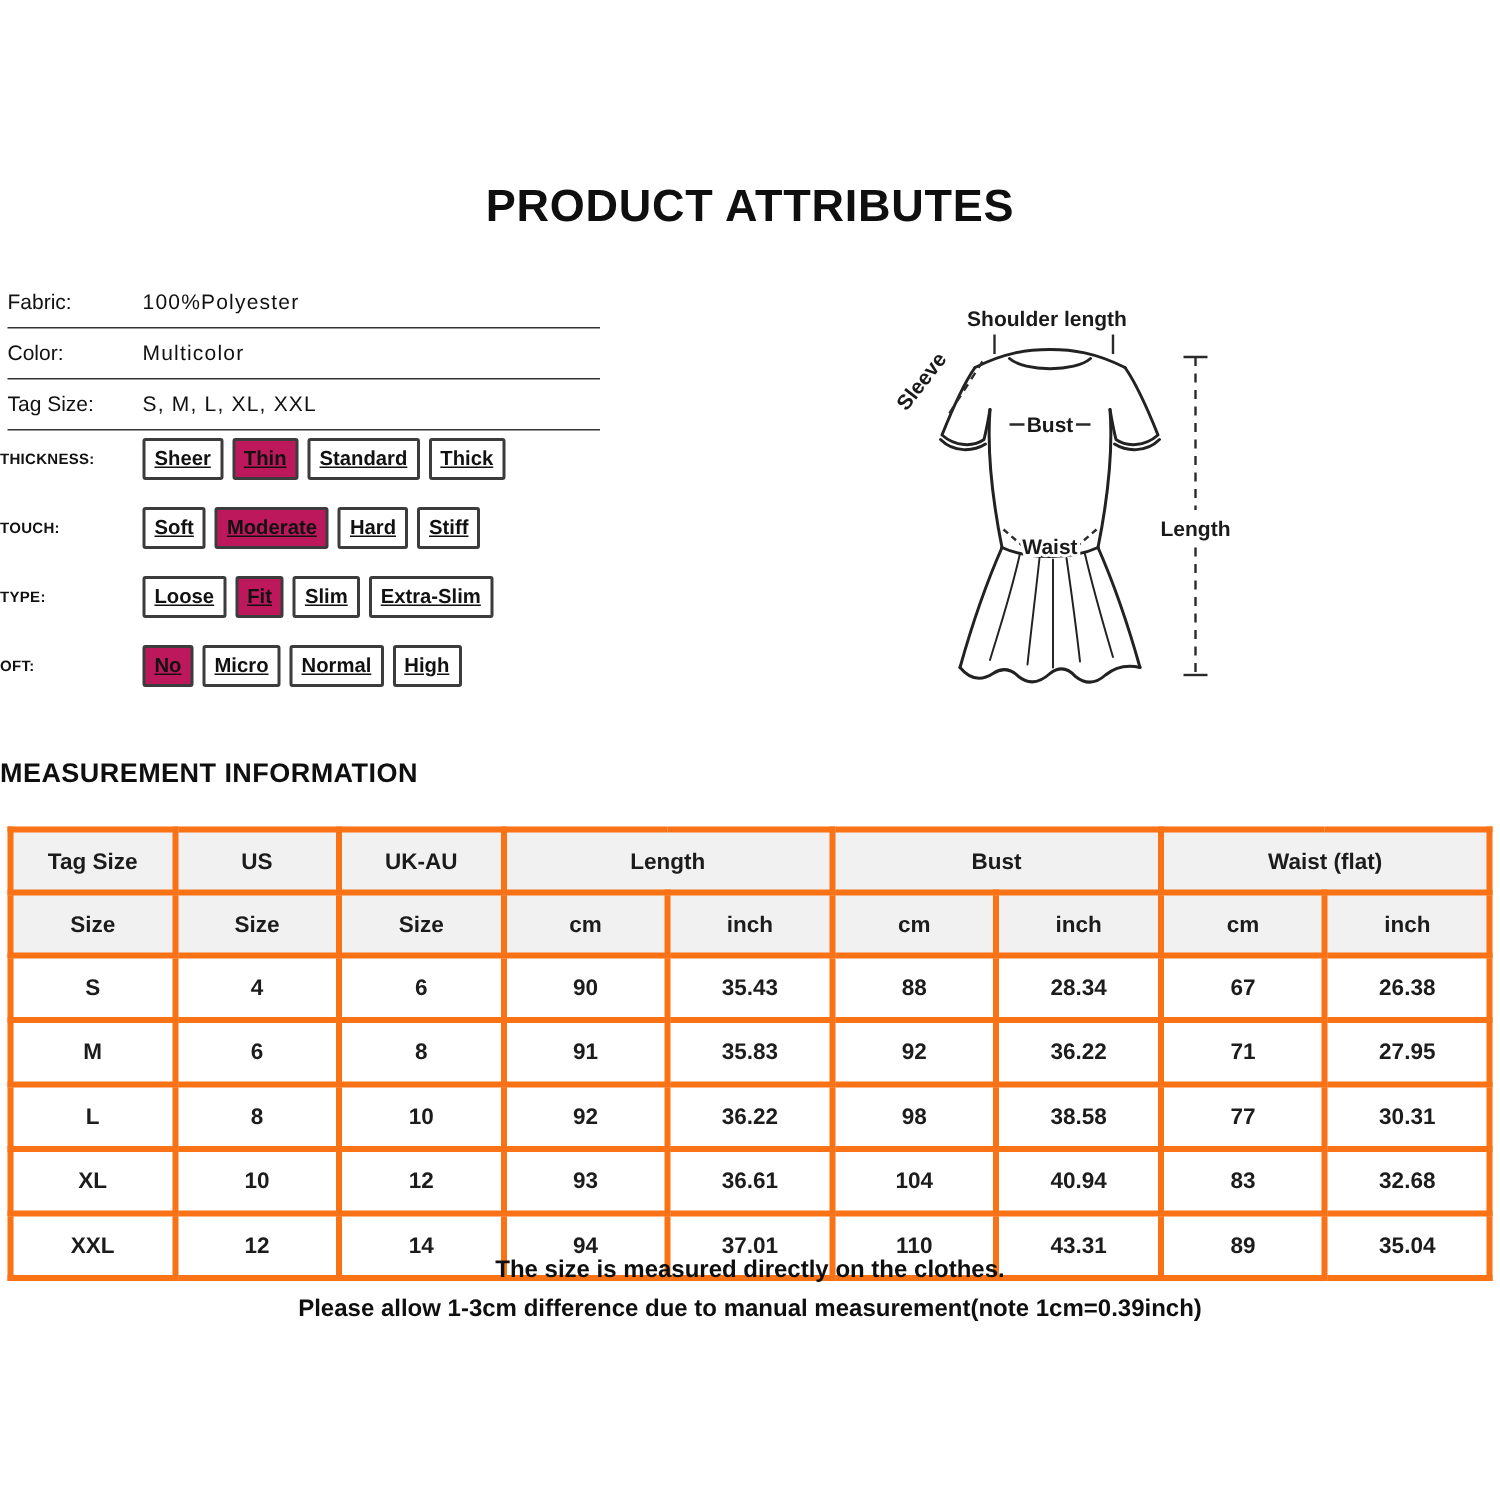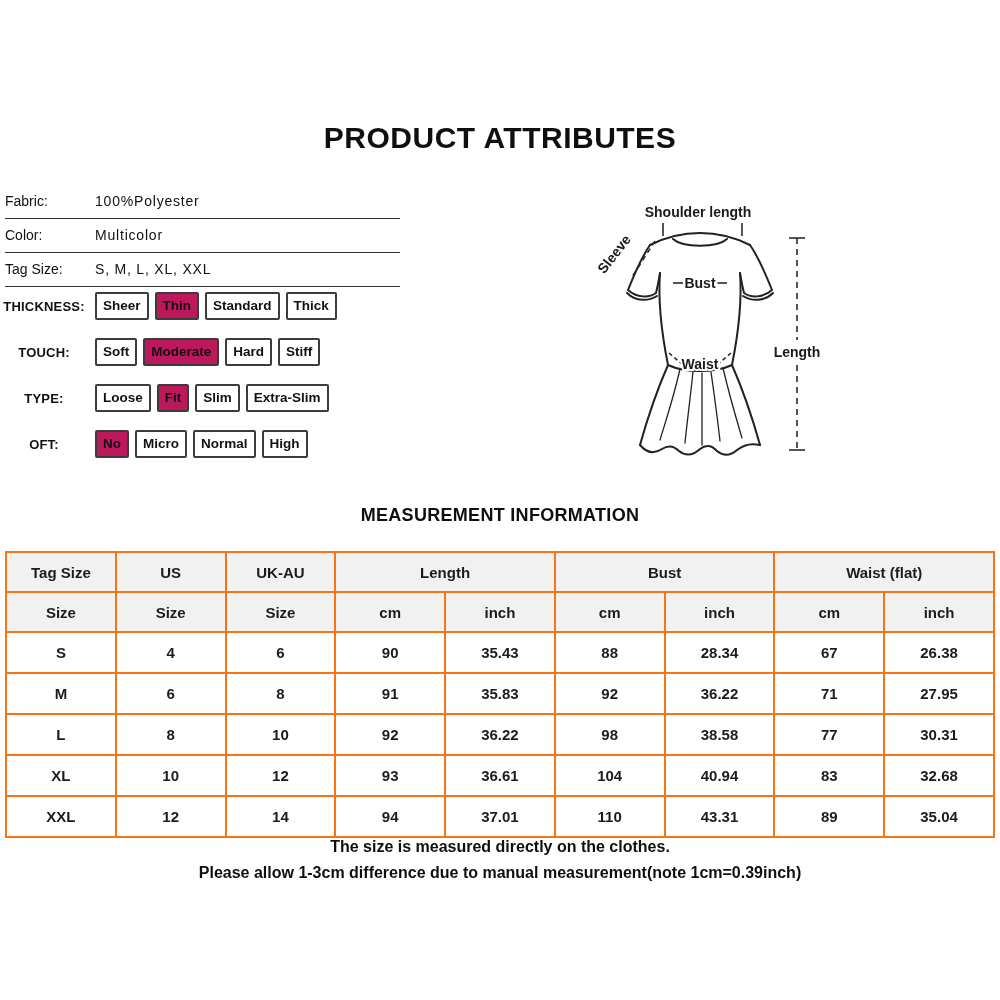--- a/index.html
+++ b/index.html
@@ -12,40 +12,40 @@
   
   .attrs { position:absolute; left:5px; top:185px; width:395px; }
   .attr-row { display:flex; align-items:flex-end; padding:8px 0 9px 0;
               border-bottom:1.5px solid #333; font-size:14px; font-weight:normal; }
   .attr-label { width:90px; flex:0 0 90px; }
   .attr-value { letter-spacing:.8px; }
 
   
   .opts { position:absolute; left:0; top:291px; width:500px; }
   .opt-row { display:flex; align-items:center; height:30px; margin-bottom:16px; }
-  .opt-label { width:88px; flex:0 0 88px; text-align:center; font-size:13px;
+  .opt-label { width:88px; flex:0 0 88px; text-align:left; font-size:10px;
                font-weight:bold; margin-right:7px; letter-spacing:.2px; }
-  .chips { display:flex; gap:6px; align-items:center; }
+  .chips { display:flex; gap:6px; align-items:center;text-decoration:underline; }
   .chip { border:2px solid #3c3c3c; background:#fff; color:#111; border-radius:2px;
           padding:4px 6px; font-size:13.5px; font-weight:bold; line-height:16px; white-space:nowrap; }
   .chip.selected { background:#be185d; }
 
   
   .diagram { position:absolute; left:585px; top:195px; width:305px; height:295px; }
   .diagram svg { display:block; }
   .dgm-text { font-family:"Liberation Sans", sans-serif; font-size:14px; font-weight:600;
               fill:#1a1a1a; paint-order:stroke; stroke:#ffffff; stroke-width:4px; }
 
-  .m-heading { position:absolute; top:505px; left:0; width:100%; margin:0; text-align:center;
+  .m-heading { position:absolute; top:505px; left:0; width:100%; margin:0; text-align:left;
                font-size:18px; font-weight:bold; letter-spacing:.3px; color:#0f0f0f; }
 
   
   .size-table { position:absolute; top:551px; left:5px; width:990px;
                 border-collapse:collapse; table-layout:fixed; }
-  .size-table th, .size-table td { border:2px solid #f97316; text-align:center;
+  .size-table th, .size-table td { border:4px solid #f97316; text-align:center;
                 font-size:15px; font-weight:bold; color:#1c1c1c; padding:0; }
   .size-table thead th { background:#f1f1f1; height:38px; }
   .size-table tbody td { background:#ffffff; height:39px; }
 
   .notes { position:absolute; top:834px; left:0; width:100%; text-align:center;
            font-size:16px; font-weight:bold; color:#0f0f0f; }
   .notes div { line-height:26px; }
 </style>
 </head>
 <body>

